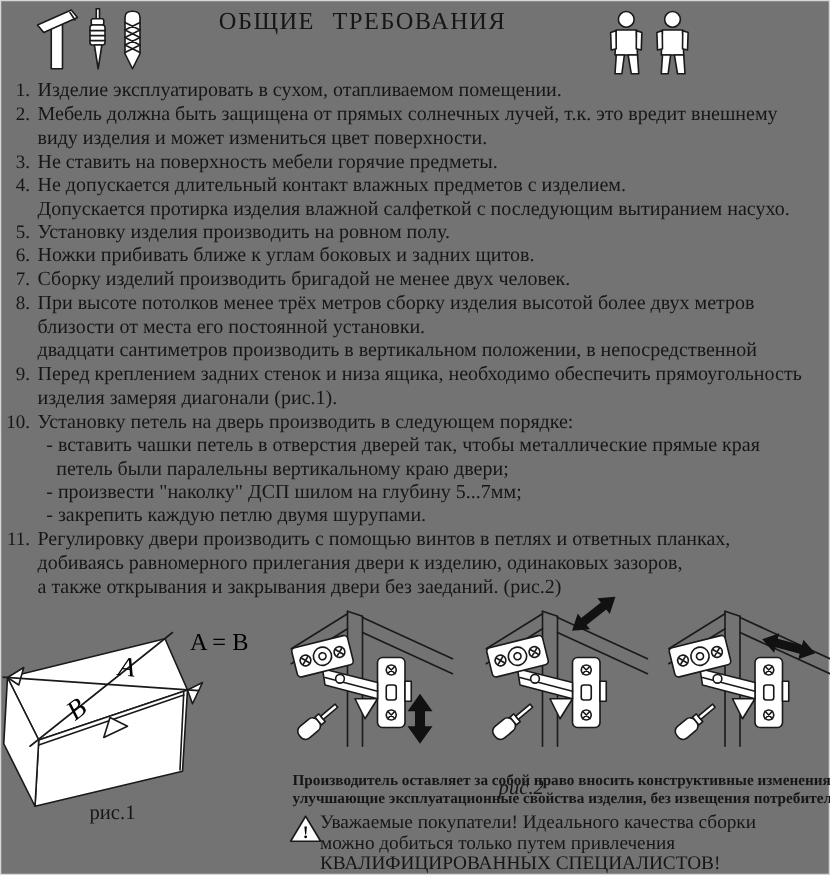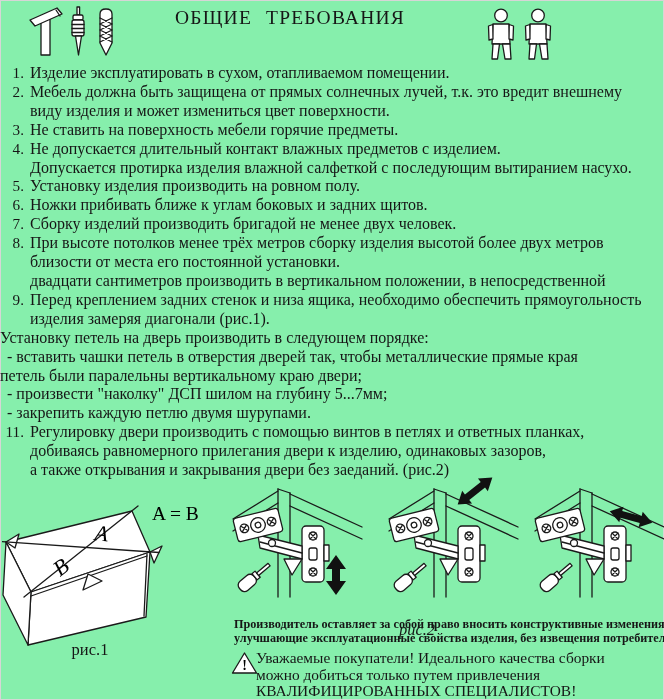--- a/index.html
+++ b/index.html
@@ -1,33 +1,33 @@
 <!DOCTYPE html>
 <html><head>
 <meta charset="utf-8">
 <style>
   html,body{margin:0;padding:0;background:#fff;}
   .page{
-    position:relative;width:664px;height:700px;background:#86efac;overflow:hidden;
+    position:relative;width:664px;height:700px;background:#737373;overflow:hidden;
     font-family:"Liberation Serif","DejaVu Serif",serif;color:#161616;
     box-shadow:inset 0 0 0 1px #d6d6d6;
   }
   .title{
     position:absolute;left:140px;top:7px;width:300px;text-align:center;
     font-size:19.5px;letter-spacing:1.2px;word-spacing:8px;white-space:nowrap;
   }
   .tools-icon{position:absolute;left:28px;top:5px;}
   .people-icon{position:absolute;left:486px;top:8px;}
   .doc-list{position:absolute;left:0;top:64px;width:664px;}
   .req{display:flex;}
   .req .num{flex:0 0 24px;text-align:right;margin-right:6px;font-size:15.2px;line-height:18.9px;}
   .req .lines{flex:1;min-width:0;}
   .line{display:block;font-size:16px;line-height:18.9px;white-space:nowrap;}
   .line.dash{margin-left:7px;}
-  .line.dashcont{font-family:Liberation Serif, serif;}
+  .line.dashcont{margin-left:15px;font-family:Liberation Serif, serif;}
   .fig1{position:absolute;left:2px;top:497px;}
   .fig1-caption{position:absolute;left:45px;top:640px;width:90px;text-align:center;font-size:16.5px;}
   .hinge{position:absolute;top:473px;width:132px;height:128px;}
   .hinge.h1{left:232px}.hinge.h2{left:388px}.hinge.h3{left:534px}
   .fig2-caption{position:absolute;left:385px;top:620px;width:64px;text-align:center;font-size:16.5px;font-style:italic;}
   .mfr{position:absolute;left:234px;top:618px;width:430px;text-align:center;
        font-weight:bold;font-size:12.2px;line-height:13.5px;white-space:nowrap;}
   .warn-tri{position:absolute;left:231px;top:651px;}
   .warn-text{position:absolute;left:256px;top:650px;width:400px;text-align:left;
        font-size:15.4px;line-height:16.6px;white-space:nowrap;}
@@ -168,20 +168,21 @@
       </span>
     </div>
     <div class="req">
       <span class="num">9.</span>
       <span class="lines">
         <span class="line">Перед креплением задних стенок и низа ящика, необходимо обеспечить прямоугольность</span>
         <span class="line">изделия замеряя диагонали (рис.1).</span>
       </span>
     </div>
     <div class="req">
+      <span class="num">10.</span>
       <span class="lines">
         <span class="line">Установку петель на дверь производить в следующем порядке:</span>
         <span class="line dash">- вставить чашки петель в отверстия дверей так, чтобы металлические прямые края</span>
         <span class="line dashcont">петель были паралельны вертикальному краю двери;</span>
         <span class="line dash">- произвести "наколку" ДСП шилом на глубину 5...7мм;</span>
         <span class="line dash">- закрепить каждую петлю двумя шурупами.</span>
       </span>
     </div>
     <div class="req">
       <span class="num">11.</span>

